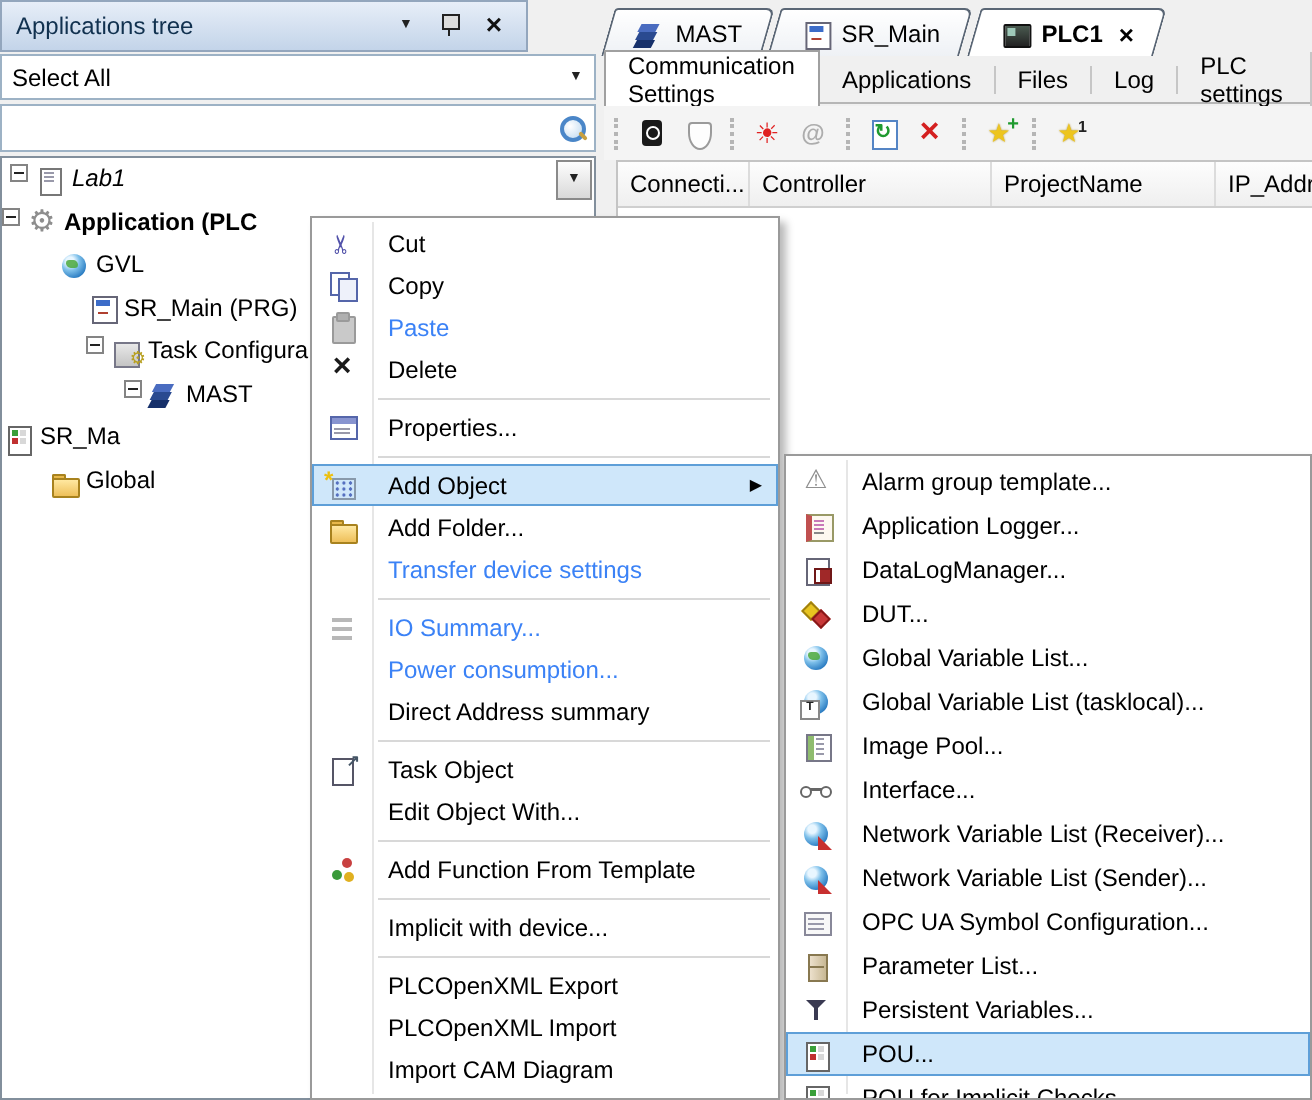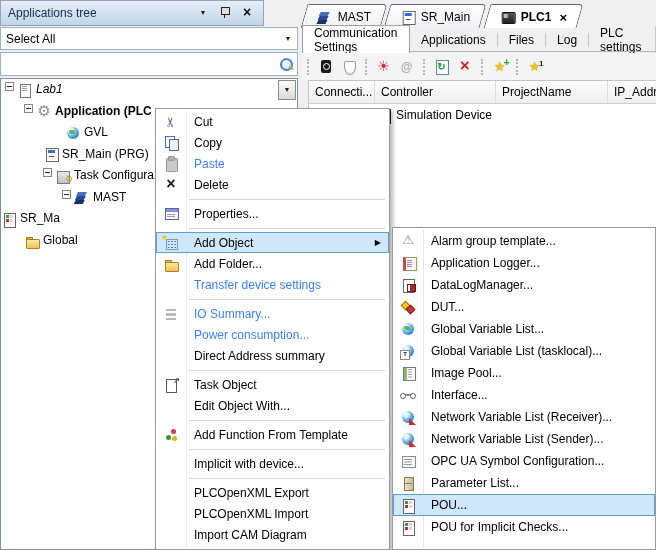--- a/index.html
+++ b/index.html
@@ -163,26 +163,26 @@
     <div class="tree-box">
       <div class="tree-dd">
           <span class="ic ic-chev"></span>
         </div>
 
       <div class="trow" style="padding-left:4px">
         <span class="expand"></span>
         <span class="ic ic-project"></span>
         <span class="italic">Lab1</span>
       </div>
-      <div class="trow" style="padding-left:23px">
+      <div class="trow" style="">
         <span class="expand"></span>
         <span class="ic ic-gear"></span>
         <span class="bold">Application (PLC</span>
       </div>
-      <div class="trow" style="padding-left:64px">
+      <div class="trow" style="padding-left:28px">
         <span class="ic ic-globe"></span>
         <span>GVL</span>
       </div>
       <div class="trow" style="padding-left:42px">
         <span class="ic ic-prog"></span>
         <span>SR_Main (PRG)</span>
       </div>
       <div class="trow" style="padding-left:42px">
         <span class="expand"></span>
         <span class="ic ic-taskcfg"></span>
@@ -276,24 +276,20 @@
       </span>
   </div>
 
   <div class="grid">
     <div class="ghead">
       <div class="gcol c0">Connecti...</div>
       <div class="gcol c1">Controller</div>
       <div class="gcol c2">ProjectName</div>
       <div class="gcol c3">IP_Addre</div>
     </div>
-    <div class="grow">
-      <span class="ic ic-simdev"></span>
-      <span class="glabel">Simulation Device</span>
-    </div>
   </div>
 
   <div class="menu ctx">
     <div class="mi">
       <span class="mico">
           <span class="ic ic-scissors"></span>
         </span>
       <span class="milabel">Cut</span>
     </div>
     <div class="mi">
@@ -459,20 +455,26 @@
           <span class="ic ic-symlist"></span>
         </span>
       <span class="milabel">OPC UA Symbol Configuration...</span>
     </div>
     <div class="mi">
       <span class="mico">
           <span class="ic ic-param"></span>
         </span>
       <span class="milabel">Parameter List...</span>
     </div>
+    <div class="mi">
+      <span class="mico">
+          <span class="ic ic-funnel"></span>
+        </span>
+      <span class="milabel">Persistent Variables...</span>
+    </div>
     <div class="mi hl">
       <span class="mico">
           <span class="ic ic-pou"></span>
         </span>
       <span class="milabel">POU...</span>
     </div>
     <div class="mi">
       <span class="mico">
           <span class="ic ic-pou"></span>
         </span>

